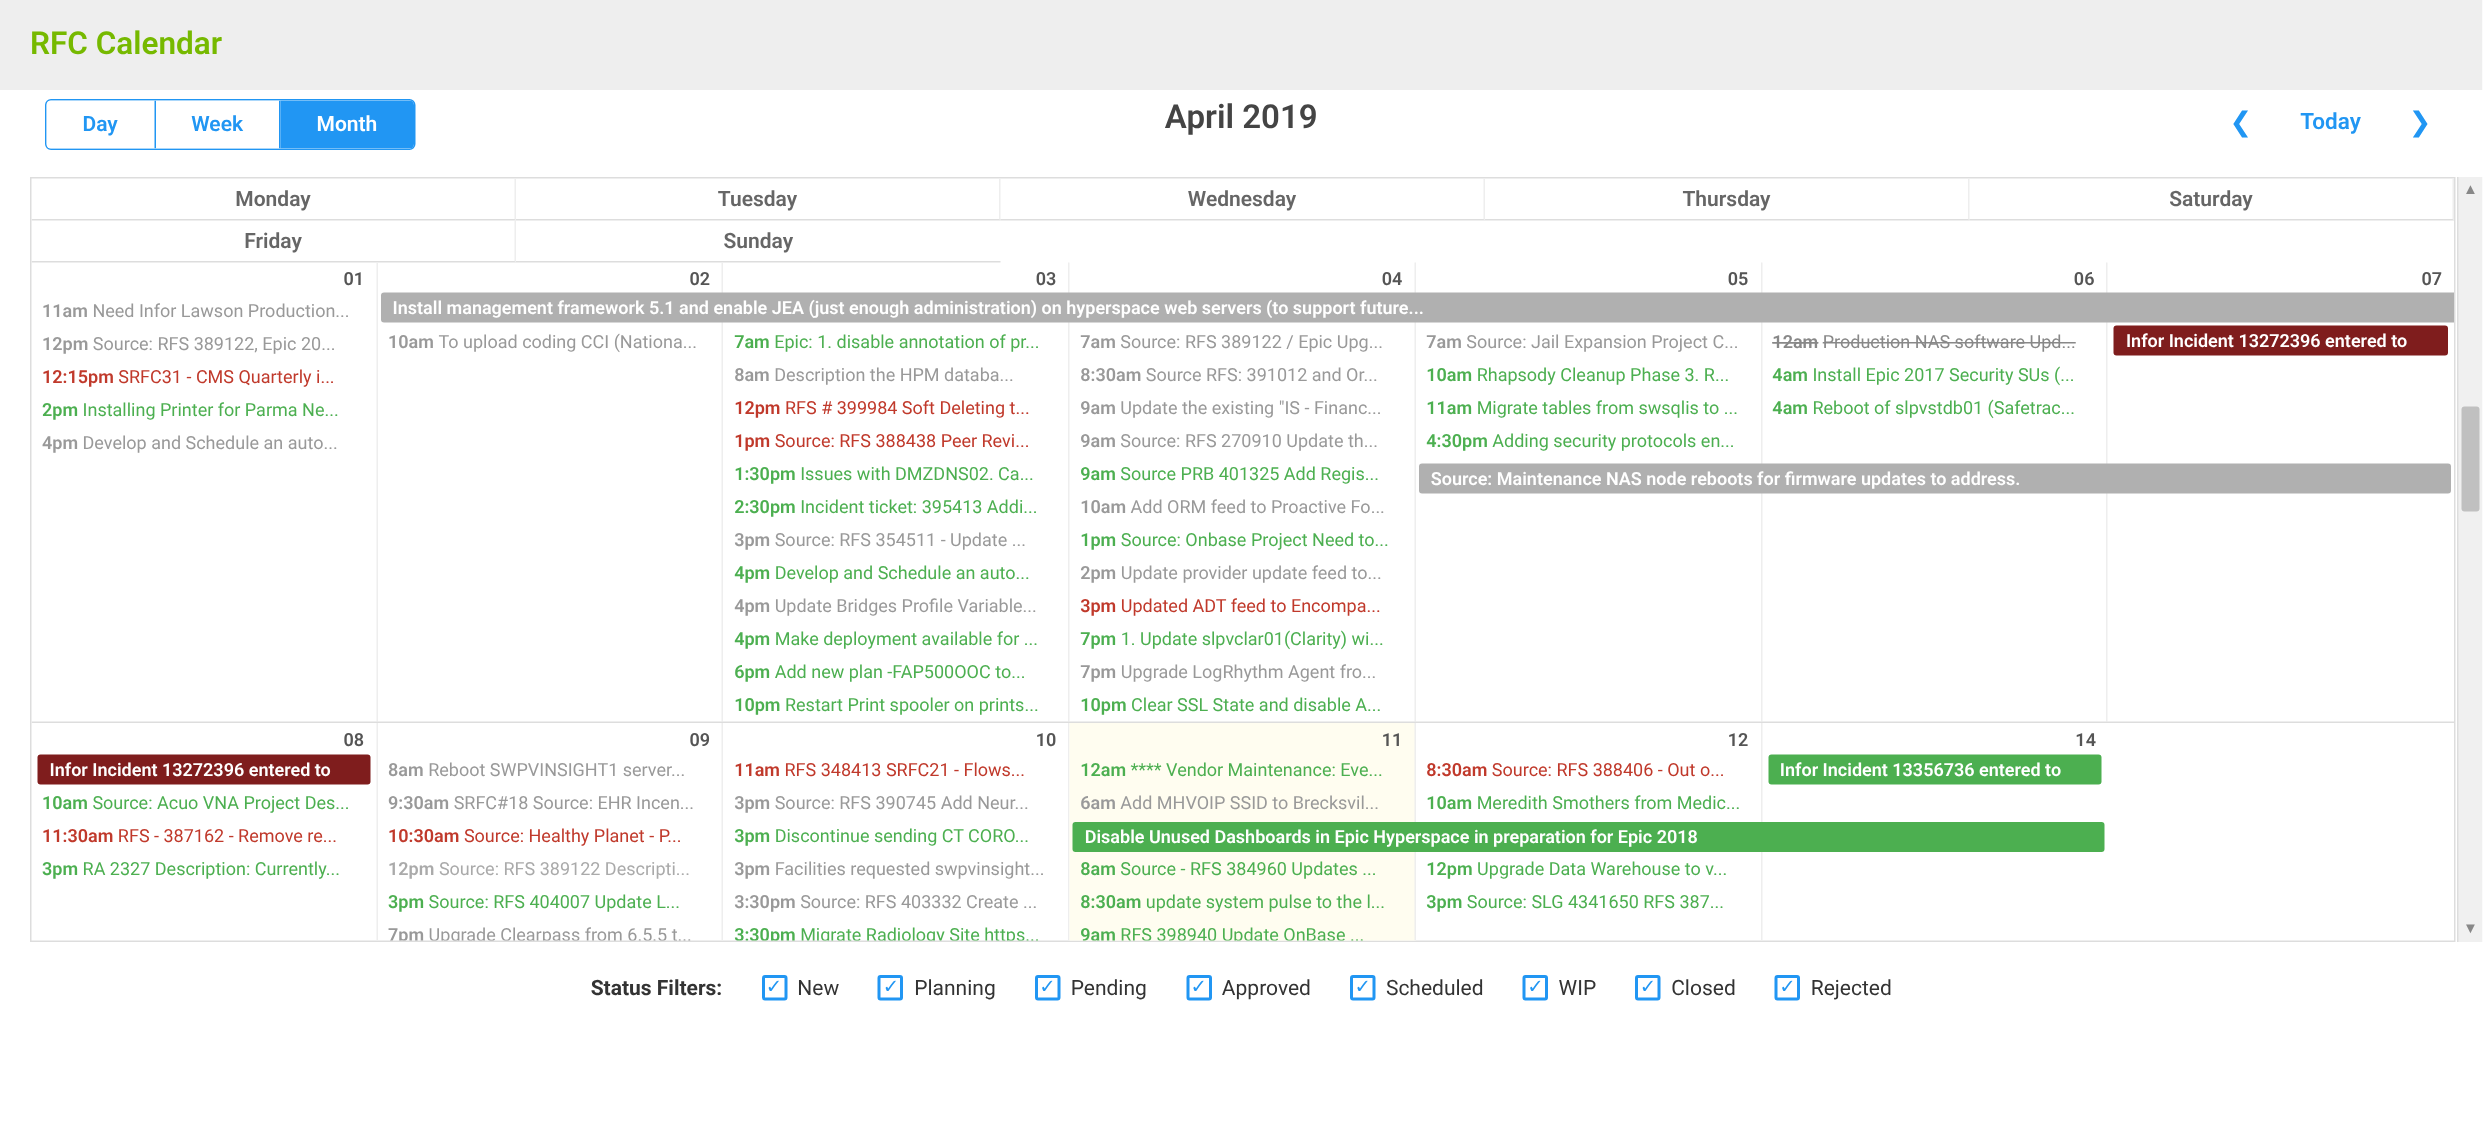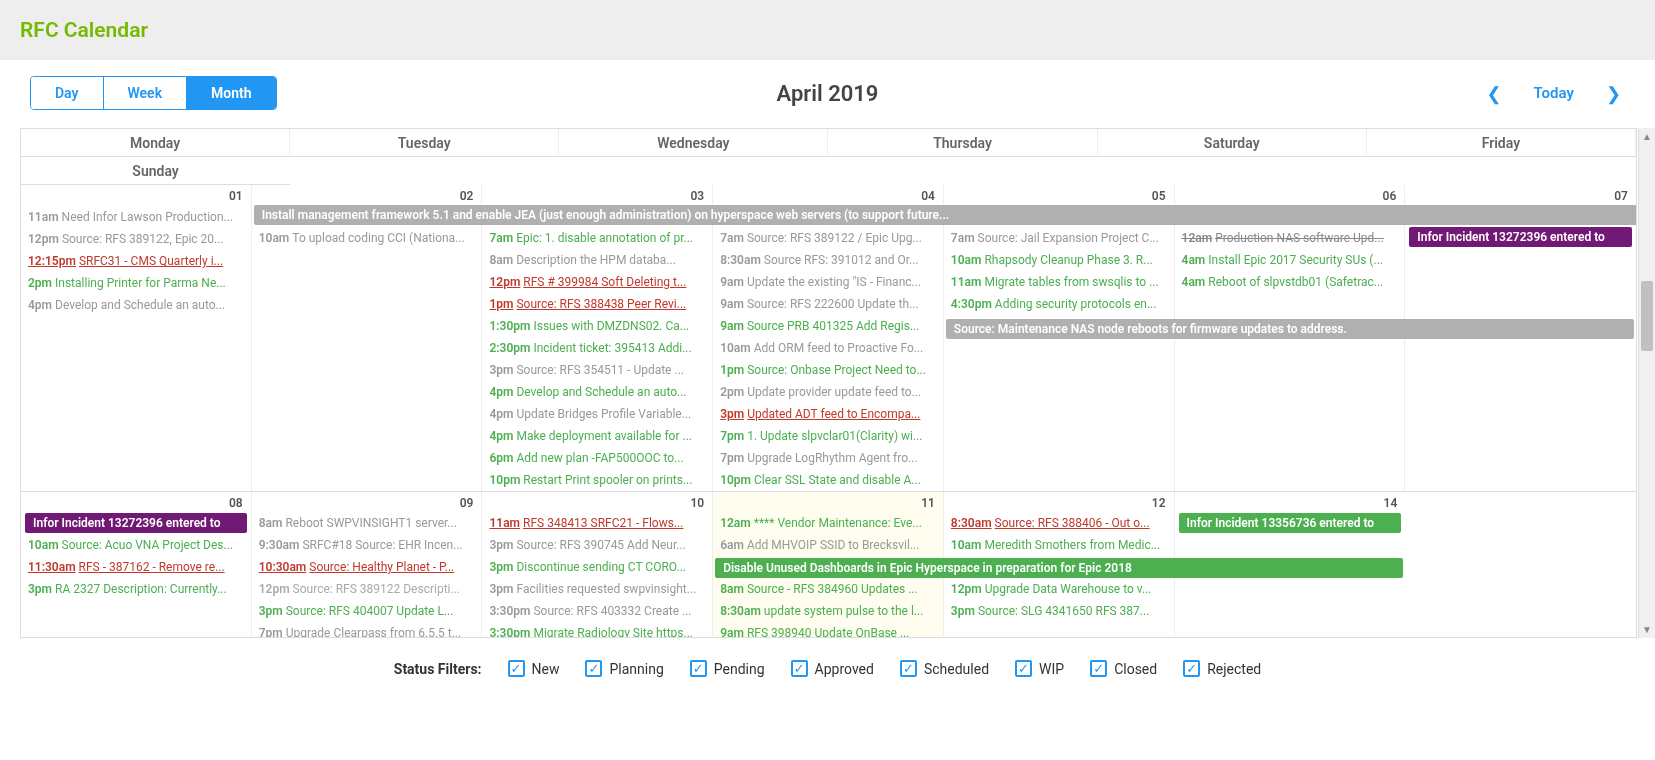--- a/index.html
+++ b/index.html
@@ -1,51 +1,51 @@
 <!DOCTYPE html>
 <html><head>
 <meta charset="utf-8">
 <style>
 * { box-sizing: border-box; margin: 0; padding: 0; font-family: -apple-system, BlinkMacSystemFont, "Segoe UI", Roboto, Arial, sans-serif; }
 body { background: #fff; color: #333; font-size: 13px; overflow: hidden; }
 .header-bar { background: #eee; padding: 18px 20px; }
 .header-title { color: #76b900; font-size: 21px; font-weight: 600; }
-.controls-row { display: flex; align-items: center; padding: 16px 30px 18px; position: relative; }
+.controls-row { display: flex; align-items: flex-start; padding: 6px 30px 18px; position: relative; }
 .view-switch { display: flex; border: 1px solid #2196f3; border-radius: 4px; overflow: hidden; }
 .view-btn { padding: 8px 24px; font-size: 14px; font-weight: 600; color: #2196f3; background: #fff; border: none; cursor: pointer; border-right: 1px solid #2196f3; }
 .view-btn:last-child { border-right: none; }
 .view-btn.active { background: #2196f3; color: #fff; }
 .month-label { position: absolute; left: 50%; transform: translateX(-50%); font-size: 22px; font-weight: 600; color: #444; }
 .nav-right { margin-left: auto; display: flex; align-items: center; gap: 28px; }
 .today-link { color: #2196f3; font-size: 15px; font-weight: 600; cursor: pointer; }
 .nav-arrow { color: #2196f3; font-size: 18px; cursor: pointer; padding: 4px; }
 .scroll-wrap { position: relative; }
 .calendar-area { margin: 0 18px 0 20px; border: 1px solid #ddd; height: 510px; overflow: hidden; }
-.cal-grid { display: grid; grid-template-columns: repeat(6, 1fr); }
+.cal-grid { display: grid; grid-template-columns: repeat(5, 1fr); }
 .day-head { text-align: center; padding: 6px 0 5px; color: #666; font-size: 14px; font-weight: 600; border-bottom: 1px solid #ddd; border-right: 1px solid #eee; }
 .day-head:last-child { border-right: none; }
 .week-row { display: grid; grid-template-columns: repeat(7, 1fr); position: relative; }
 .week-row + .week-row { border-top: 1px solid #ddd; }
 .day-cell { border-right: 1px solid #eee; min-height: 40px; position: relative; }
 .day-cell:last-child { border-right: none; }
 .day-num { text-align: right; padding: 4px 8px 2px; color: #555; font-size: 12px; font-weight: 600; }
 .events-area { padding: 0 2px; }
 .event { font-size: 12px; white-space: nowrap; overflow: hidden; text-overflow: ellipsis; padding: 2px 5px; line-height: 1.5; cursor: pointer; }
 .event-time { font-weight: 600; margin-right: 3px; }
 .status-approved { color: #4caf50; }
 .status-approved .event-time { color: #4caf50; }
 .status-pending { color: #999; }
 .status-pending .event-time { color: #999; }
-.status-rejected { color: #c0392b; text-decoration: underline; }
+.status-rejected { color: #c0392b; }
 .status-rejected .event-time { color: #c0392b; }
 .status-default { color: #aaa; }
 .status-default .event-time { color: #aaa; }
 .status-strike { color: #888; text-decoration: line-through; }
 .status-strike .event-time { text-decoration: line-through; }
-.all-day { background: #701a75; color: #fff; font-weight: 600; font-size: 12px; padding: 3px 8px; margin: 1px 2px; border-radius: 2px; white-space: nowrap; overflow: hidden; text-overflow: ellipsis; cursor: pointer; }
+.all-day { background: #7f1d1d; color: #fff; font-weight: 600; font-size: 12px; padding: 3px 8px; margin: 1px 2px; border-radius: 2px; white-space: nowrap; overflow: hidden; text-overflow: ellipsis; cursor: pointer; }
 .all-day.green { background: #4caf50; }
 .span-bar { position: absolute; top: 20px; left: 2px; right: 2px; height: 20px; background: #b0b0b0; color: #fff; font-weight: 600; font-size: 12px; padding: 3px 8px; border-radius: 2px; white-space: nowrap; overflow: hidden; text-overflow: ellipsis; cursor: pointer; z-index: 2; }
 .span-bar.green { background: #4caf50; }
 .day-cell .events-area { margin-top: 0; }
 .week-row.has-span .day-cell .events-area { margin-top: 22px; }
 .fake-scroll { position: absolute; right: 0; top: 0; bottom: 0; width: 17px; background: #f0f0f0; border-left: 1px solid #ddd; }
 .fake-scroll .thumb { position: absolute; left: 2px; right: 2px; top: 30%; height: 70px; background: #c0c0c0; border-radius: 2px; }
 .fake-scroll .arrow-top, .fake-scroll .arrow-bot { position:absolute; left:0; right:0; height:17px; text-align:center; font-size:10px; color:#888; line-height:17px; }
 .fake-scroll .arrow-top { top:0; } .fake-scroll .arrow-bot { bottom:0; }
 .filters-row { display: flex; align-items: center; justify-content: center; padding: 22px 0 18px; gap: 26px; font-size: 14px; }
@@ -122,21 +122,21 @@
               <div class="event status-approved"><span class="event-time">6pm</span><span>Add new plan -FAP500OOC to...</span></div>
               <div class="event status-approved"><span class="event-time">10pm</span><span>Restart Print spooler on prints...</span></div>
             </div>
           </div>
           <div class="day-cell">
             <div class="day-num">04</div>
             <div class="events-area">
               <div class="event status-pending"><span class="event-time">7am</span><span>Source: RFS 389122 / Epic Upg...</span></div>
               <div class="event status-pending"><span class="event-time">8:30am</span><span>Source RFS: 391012 and Or...</span></div>
               <div class="event status-pending"><span class="event-time">9am</span><span>Update the existing "IS - Financ...</span></div>
-              <div class="event status-pending"><span class="event-time">9am</span><span>Source: RFS 222600 Update th...</span></div>
+              <div class="event status-pending"><span class="event-time">9am</span><span>Source: RFS 270910 Update th...</span></div>
               <div class="event status-approved"><span class="event-time">9am</span><span>Source PRB 401325 Add Regis...</span></div>
               <div class="event status-pending"><span class="event-time">10am</span><span>Add ORM feed to Proactive Fo...</span></div>
               <div class="event status-approved"><span class="event-time">1pm</span><span>Source: Onbase Project Need to...</span></div>
               <div class="event status-pending"><span class="event-time">2pm</span><span>Update provider update feed to...</span></div>
               <div class="event status-rejected"><span class="event-time">3pm</span><span>Updated ADT feed to Encompa...</span></div>
               <div class="event status-approved"><span class="event-time">7pm</span><span>1. Update slpvclar01(Clarity) wi...</span></div>
               <div class="event status-pending"><span class="event-time">7pm</span><span>Upgrade LogRhythm Agent fro...</span></div>
               <div class="event status-approved"><span class="event-time">10pm</span><span>Clear SSL State and disable A...</span></div>
             </div>
           </div>

